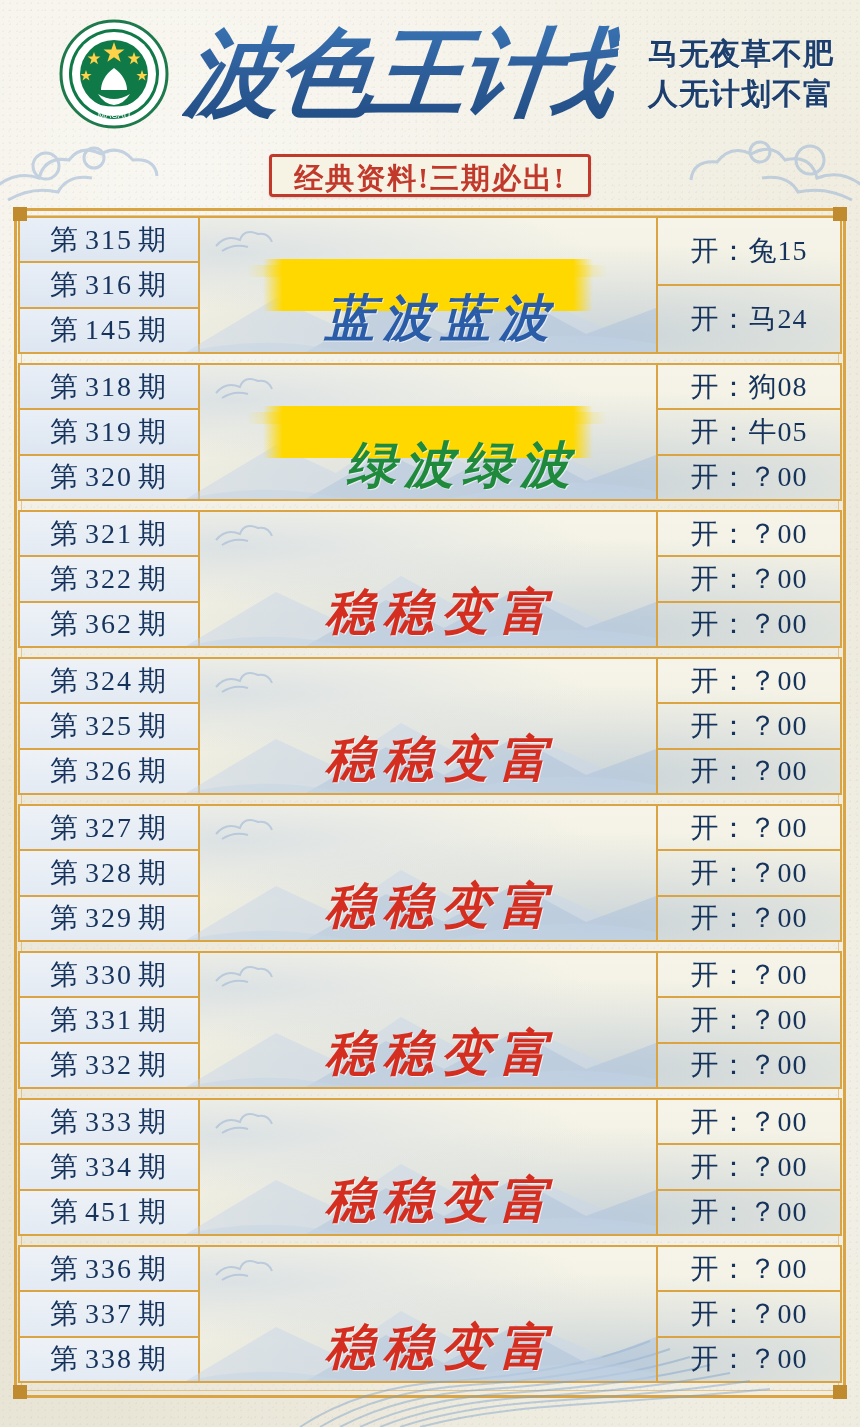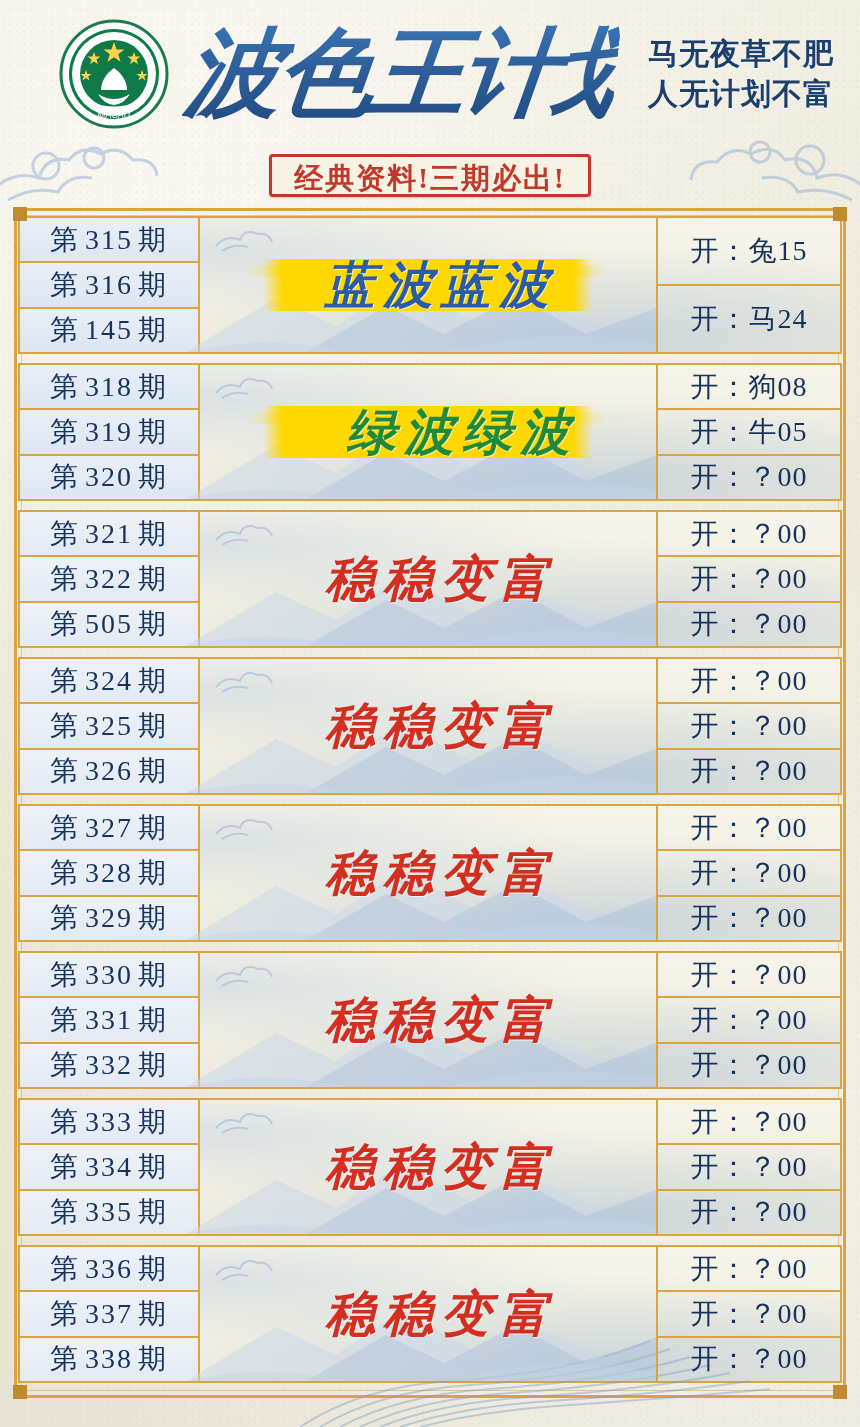--- a/index.html
+++ b/index.html
@@ -223,21 +223,21 @@
     box-sizing: border-box;
   }
   .issue-cell:last-child { border-bottom: none; }
   .issue-cell .num { margin: 0 5px; }
 
   
   .col-mid {
     position: relative;
     flex: 1 1 auto;
     display: flex;
-    align-items: center;
+    align-items: flex-end;
     justify-content: center;
     z-index: 2;
     padding-left: 26px;
   }
   .mid-text {
     position: relative;
     font-size: 50px;
     font-weight: bold;
     font-style: italic;
     letter-spacing: 8px;
@@ -442,21 +442,21 @@
             <span class="num">321</span>
             <span>期</span>
           </div>
           <div class="issue-cell">
             <span>第</span>
             <span class="num">322</span>
             <span>期</span>
           </div>
           <div class="issue-cell">
             <span>第</span>
-            <span class="num">505</span>
+            <span class="num">362</span>
             <span>期</span>
           </div>
         </div>
         <div class="col-mid">
           <svg style="position:absolute;left:14px;top:8px;width:60px;height:26px;opacity:.55" viewBox="0 0 60 26">
       <g fill="none" stroke="#9ab4d4" stroke-width="2">
               <path d="M2 20 q10 -12 24 -6 q4 -12 18 -6 q10 -2 14 8"></path>
               <path d="M8 25 q12 -8 26 -4"></path>
             </g>
           </svg>
@@ -594,21 +594,21 @@
             <span class="num">333</span>
             <span>期</span>
           </div>
           <div class="issue-cell">
             <span>第</span>
             <span class="num">334</span>
             <span>期</span>
           </div>
           <div class="issue-cell">
             <span>第</span>
-            <span class="num">335</span>
+            <span class="num">451</span>
             <span>期</span>
           </div>
         </div>
         <div class="col-mid">
           <svg style="position:absolute;left:14px;top:8px;width:60px;height:26px;opacity:.55" viewBox="0 0 60 26">
       <g fill="none" stroke="#9ab4d4" stroke-width="2">
               <path d="M2 20 q10 -12 24 -6 q4 -12 18 -6 q10 -2 14 8"></path>
               <path d="M8 25 q12 -8 26 -4"></path>
             </g>
           </svg>

